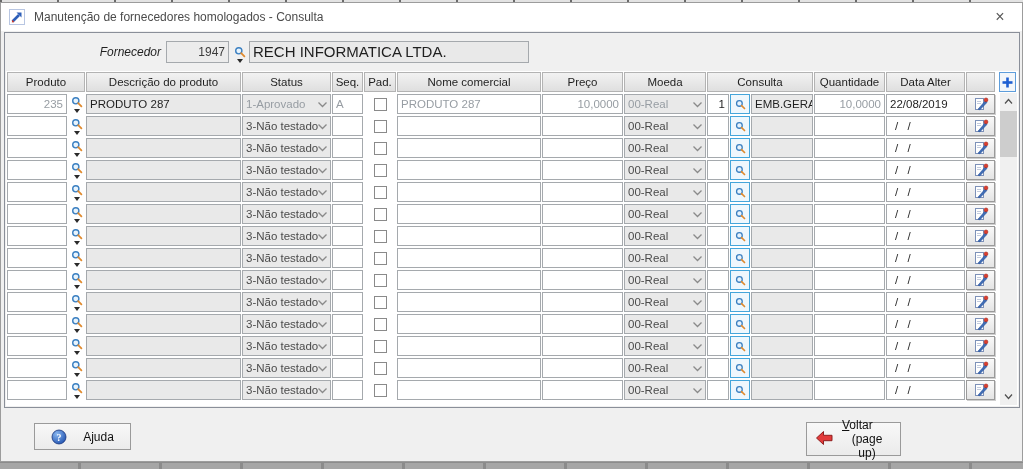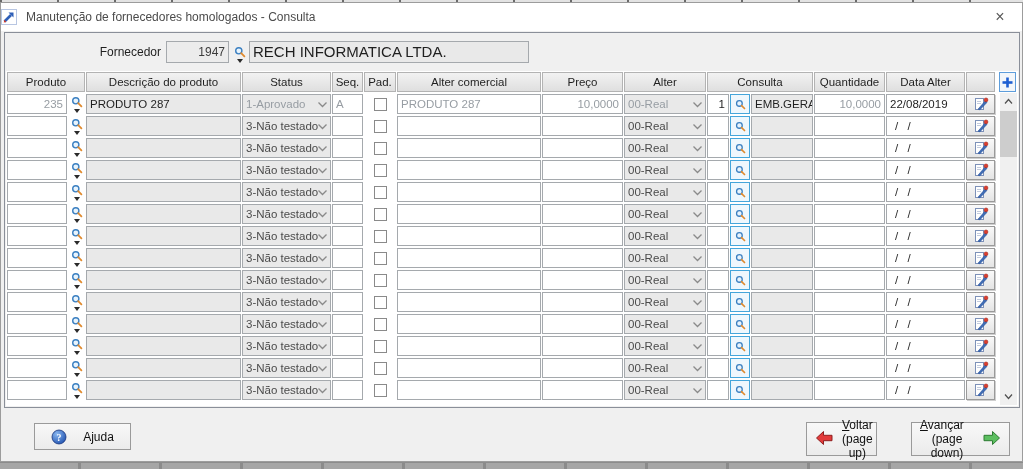--- a/index.html
+++ b/index.html
@@ -9,32 +9,32 @@
 
   .top-strip { position:absolute; top:0; left:0; right:0; height:2px;
     background:repeating-linear-gradient(90deg,#6a6a6a 0 2px,#e3e3e3 2px 57px); }
   .bottom-strip { position:absolute; bottom:0; left:0; right:0; height:7px;
     background:repeating-linear-gradient(90deg,#a6a6a6 0 78px,#8b8b8b 78px 81px);
     border-top:1px solid #8c8c8c; }
 
   .window { position:absolute; top:2px; left:0; width:1023px; height:460px;
     background:#f0f0f0; border:1px solid #9c9c9c; }
 
-  .titlebar { height:28px; background:#fff; position:relative; display:flex; align-items:center; }
+  .titlebar { height:28px; background:#fff; position:relative; display:flex; align-items:center; padding-left:8px; }
   .title-icon { width:16px; height:16px; margin-right:9px; display:inline-flex; }
   .title-text { font-size:12px; color:#4b4b4b; }
   .close-btn { position:absolute; right:0; top:0; width:44px; height:28px; display:flex;
     align-items:center; justify-content:center; font-size:16px; color:#5a5a5a; cursor:default; }
 
   .main-panel { position:absolute; top:29px; left:3px; width:1016px; height:376px;
     border:1px solid #8a8f99; background:#f0f0f0; }
 
   .forn-row { position:absolute; top:8px; left:0; right:0; height:24px; }
   .forn-label { position:absolute; left:0; top:0; width:156px; text-align:right;
-    font-size:12px; color:#1f1f1f; line-height:22px; }
+    font-size:12px; color:#1f1f1f; line-height:22px;font-style:italic; }
   .box { border:1px solid #a5a9ad; background:#fff; height:20px; line-height:18px;
     padding:0 3px; overflow:hidden; white-space:nowrap; font-size:11.5px; }
   .ro { background:#e9e9e9; }
   .num { text-align:right; }
   .muted { color:#979da3; }
   .dark { color:#1f1f1f; }
   .combo-dark { color:#4b4b4b; }
   .forn-code { position:absolute; left:161px; top:0; width:63px; height:22px; line-height:20px;
     background:#ececec; text-align:right; color:#3c3c3c; font-size:12px; }
   .forn-name { position:absolute; left:244px; top:0; width:280px; height:22px; line-height:20px;
@@ -72,21 +72,21 @@
     align-items:center; justify-content:center; background:#f0f0f0; }
   .sb-up { top:0; } .sb-down { bottom:0; }
   .sb-thumb { position:absolute; left:0; top:18px; width:17px; height:46px; background:#cdcdcd; }
 
   button { font-family:inherit; cursor:default; }
   .btn { border:1px solid #9a9a9a; background:linear-gradient(#f8f8f8,#ebebeb);
     font-size:12px; color:#111; position:absolute; }
   .help-btn { left:33px; top:420px; width:97px; height:27px; display:flex;
     align-items:center; justify-content:center; gap:7px; }
   .nav-btn { display:flex; align-items:center; gap:8px; padding:0 8px; }
-  .back-btn { left:805px; top:419px; width:71px; height:34px; }
+  .back-btn { left:805px; top:419px; width:95px; height:34px; }
   .fwd-btn  { left:910px; top:419px; width:99px; height:34px; }
   .btn-lines { display:flex; flex-direction:column; align-items:flex-start; line-height:14px; font-size:12px; }
   .u { text-decoration:underline; }
 </style>
 </head>
 <body style="--red-arrow: #e23b3b; --green-arrow: #5cbf60; --plus: #1e5fd2; --search-border: #44a5da;">
 
 <div class="top-strip"></div>
 
 <div class="window">
@@ -119,23 +119,23 @@
       <span class="forn-name box ro">RECH INFORMATICA LTDA.</span>
     </div>
 
     <div class="grid">
       <div class="grid-header" id="grid-header">
           <div class="gh-cell" style="width: 78px;">Produto</div>
           <div class="gh-cell" style="width: 155px;">Descrição do produto</div>
           <div class="gh-cell" style="width: 89px;">Status</div>
           <div class="gh-cell" style="width: 31px;">Seq.</div>
           <div class="gh-cell" style="width: 32px;">Pad.</div>
-          <div class="gh-cell" style="width: 144px;">Alter comercial</div>
+          <div class="gh-cell" style="width: 144px;">Nome comercial</div>
           <div class="gh-cell" style="width: 81px;">Preço</div>
-          <div class="gh-cell" style="width: 82px;">Alter</div>
+          <div class="gh-cell" style="width: 82px;">Moeda</div>
           <div class="gh-cell" style="width: 106px;">Consulta</div>
           <div class="gh-cell" style="width: 71px;">Quantidade</div>
           <div class="gh-cell" style="width: 79px;">Data Alter</div>
           <div class="gh-cell" style="width: 29px;"></div>
         </div>
       <button class="add-btn" id="add-btn">
         <svg width="11" height="11" viewBox="0 0 11 11">
           <rect x="4.2" y="0.5" width="2.6" height="10" fill="var(--plus)"></rect>
           <rect x="0.5" y="4.2" width="10" height="2.6" fill="var(--plus)"></rect>
         </svg>
@@ -767,27 +767,16 @@
       <svg width="19" height="16" viewBox="0 0 19 16">
           <path d="M8.5 1.5 L1.5 8 L8.5 14.5 L8.5 10.7 L17 10.7 L17 5.3 L8.5 5.3 Z" fill="var(--red-arrow)" stroke="#8f2020" stroke-width="1"></path>
         </svg>
     </span>
     <span class="btn-lines">
       <span id="back-l1"><span class="u">V</span>oltar</span>
       <span id="back-l2">(page up)</span>
     </span>
   </button>
 
-  <button class="btn nav-btn fwd-btn">
-    <span class="btn-lines">
-      <span id="fwd-l1"><span class="u">A</span>vançar</span>
-      <span id="fwd-l2">(page down)</span>
-    </span>
-    <span>
-      <svg width="19" height="16" viewBox="0 0 19 16">
-          <path d="M10.5 1.5 L17.5 8 L10.5 14.5 L10.5 10.7 L2 10.7 L2 5.3 L10.5 5.3 Z" fill="var(--green-arrow)" stroke="#2e7c33" stroke-width="1"></path>
-        </svg>
-    </span>
-  </button>
 
 </div>
 
 <div class="bottom-strip"></div>
 
 </body></html>

